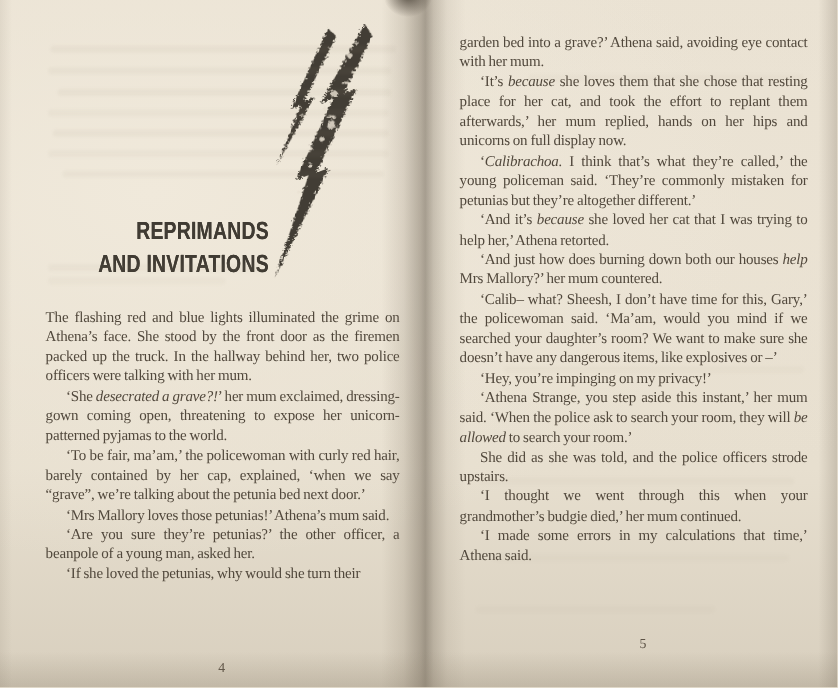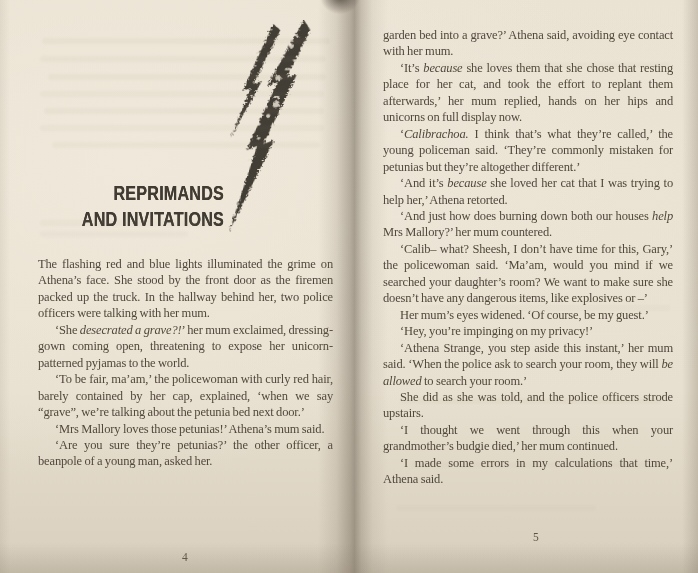--- a/index.html
+++ b/index.html
@@ -125,34 +125,34 @@
       <div>REPRIMANDS</div>
       <div>AND INVITATIONS</div>
     </div>
 
     <div class="body-text left-body" id="left-body">
         <p><span>The flashing red and blue lights illuminated the grime on Athena’s face. She stood by the front door as the firemen packed up the truck. In the hallway behind her, two police officers were talking with her mum.</span></p>
         <p class="indent"><span>‘She </span><em>desecrated a grave?!</em><span>’ her mum exclaimed, dressing-gown coming open, threatening to expose her unicorn-patterned pyjamas to the world.</span></p>
         <p class="indent"><span>‘To be fair, ma’am,’ the policewoman with curly red hair, barely contained by her cap, explained, ‘when we say “grave”, we’re talking about the petunia bed next door.’</span></p>
         <p class="indent"><span>‘Mrs Mallory loves those petunias!’ Athena’s mum said.</span></p>
         <p class="indent"><span>‘Are you sure they’re petunias?’ the other officer, a beanpole of a young man, asked her.</span></p>
+        <p class="indent"><span>‘If she loved the petunias, why would she turn their</span></p>
       </div>
 
     <div class="pagenum pagenum-left">4</div>
   </div>
 
   <div class="page page-right">
     <div class="body-text right-body" id="right-body">
         <p><span>garden bed into a grave?’ Athena said, avoiding eye contact with her mum.</span></p>
         <p class="indent"><span>‘It’s </span><em>because</em><span> she loves them that she chose that resting place for her cat, and took the effort to replant them afterwards,’ her mum replied, hands on her hips and unicorns on full display now.</span></p>
         <p class="indent"><span>‘</span><em>Calibrachoa.</em><span> I think that’s what they’re called,’ the young policeman said. ‘They’re commonly mistaken for petunias but they’re altogether different.’</span></p>
         <p class="indent"><span>‘And it’s </span><em>because</em><span> she loved her cat that I was trying to help her,’ Athena retorted.</span></p>
         <p class="indent"><span>‘And just how does burning down both our houses </span><em>help</em><span> Mrs Mallory?’ her mum countered.</span></p>
         <p class="indent"><span>‘Calib– what? Sheesh, I don’t have time for this, Gary,’ the policewoman said. ‘Ma’am, would you mind if we searched your daughter’s room? We want to make sure she doesn’t have any dangerous items, like explosives or –’</span></p>
-        <p class="indent"><span>Her mum’s eyes widened. ‘Of course, be my guest.’</span></p>
         <p class="indent"><span>‘Hey, you’re impinging on my privacy!’</span></p>
         <p class="indent"><span>‘Athena Strange, you step aside this instant,’ her mum said. ‘When the police ask to search your room, they will </span><em>be allowed</em><span> to search your room.’</span></p>
         <p class="indent"><span>She did as she was told, and the police officers strode upstairs.</span></p>
         <p class="indent"><span>‘I thought we went through this when your grandmother’s budgie died,’ her mum continued.</span></p>
         <p class="indent"><span>‘I made some errors in my calculations that time,’ Athena said.</span></p>
       </div>
     <div class="pagenum pagenum-right">5</div>
   </div>
 
   <div id="ghosts">

